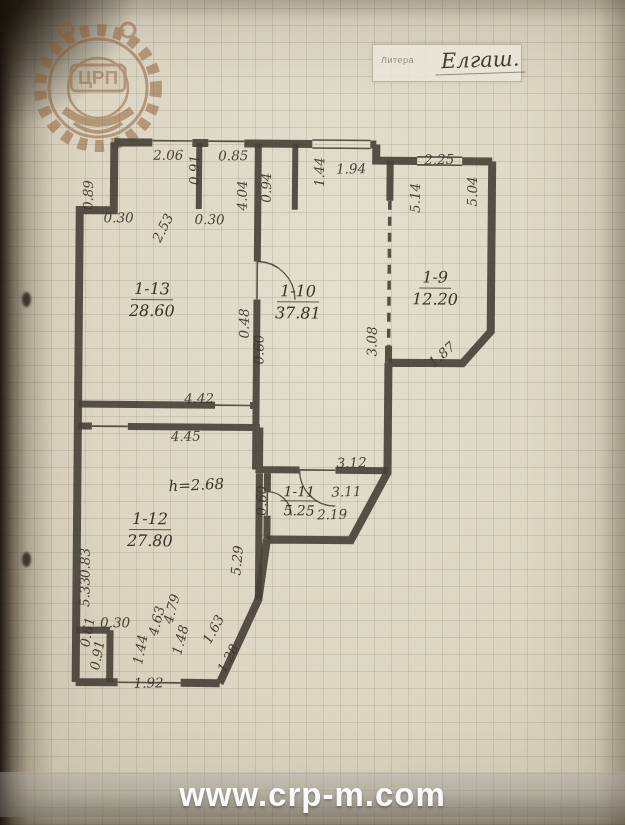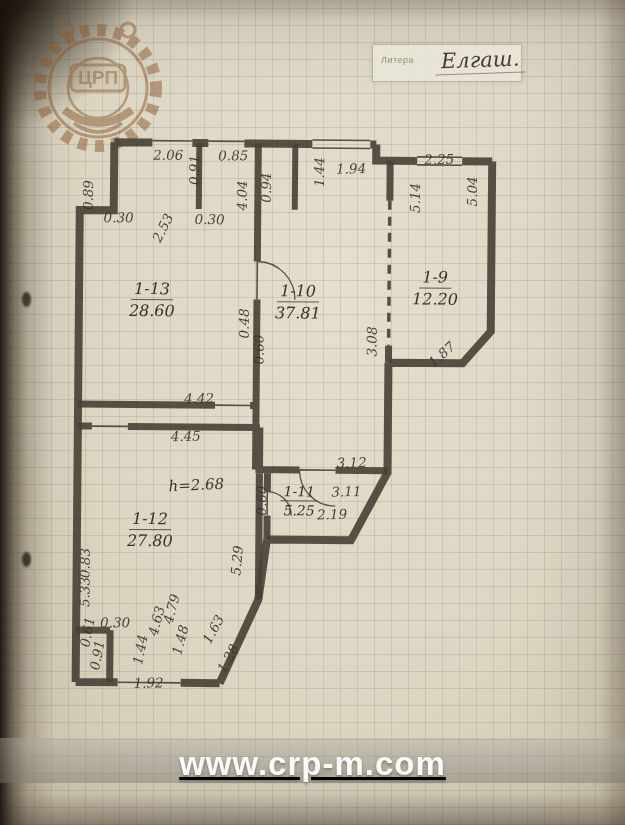--- a/index.html
+++ b/index.html
@@ -58,23 +58,23 @@
   .room { position:absolute; text-align:center; color:#38322a; transform:translate(-50%,-50%); }
   .room .rid  { font:italic 16px "DejaVu Serif", serif; border-bottom:1.3px solid rgba(62,55,42,.8); padding:0 3px 1px 3px; display:inline-block; }
   .room .rarea{ font:italic 16px "DejaVu Serif", serif; margin-top:1px; }
   .room.small .rid, .room.small .rarea { font-size:14px; }
   .note {
     position:absolute; font:italic 15px "DejaVu Serif", serif; color:#3c362b;
     transform:translate(-50%,-50%) rotate(-3deg); white-space:nowrap;
   }
   
   .wmbar {
-    position:absolute; left:0; right:0; top:738px; height:45px;
+    position:absolute; left:0; right:0; top:772px; height:45px;
     background:linear-gradient(180deg, rgba(175,172,165,.40), rgba(120,117,110,.45));
-    display:flex; align-items:flex-end; justify-content:center;text-decoration:underline;
+    display:flex; align-items:center; justify-content:center;
   }
   .wmtext {
     font:bold 33px "Liberation Sans", sans-serif; color:rgba(255,255,255,.96);
     letter-spacing:1px; text-shadow:0 2px 3px rgba(40,35,25,.35);
   }
 </style>
 </head>
 <body>
 
 <div id="page">

